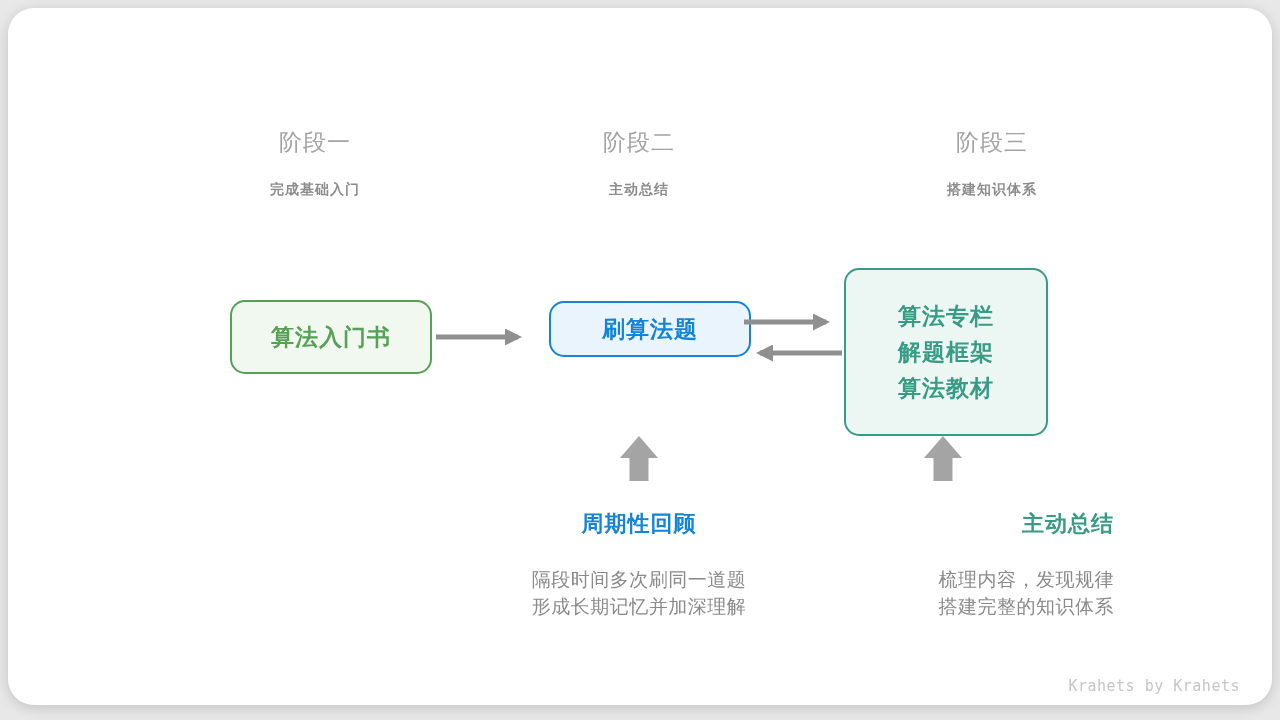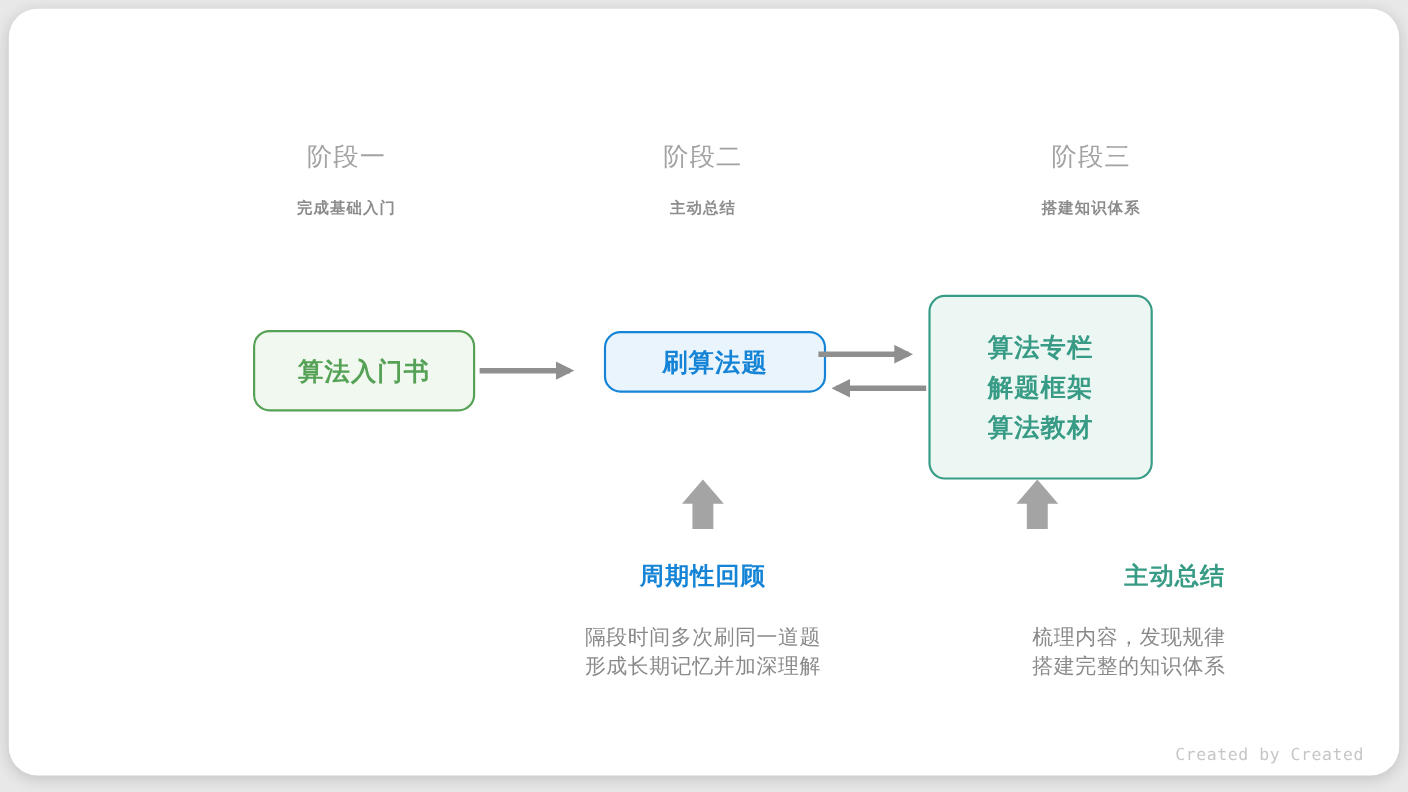--- a/index.html
+++ b/index.html
@@ -169,13 +169,13 @@
   </div>
 </div>
 <div class="annotation a2">
   <div class="anno-title">主动总结</div>
   <div class="anno-desc">
     <div>梳理内容，发现规律</div>
     <div>搭建完整的知识体系</div>
   </div>
 </div>
 
-<div class="credit">Created by Created</div>
+<div class="credit">Krahets by Krahets</div>
 
 </body></html>

